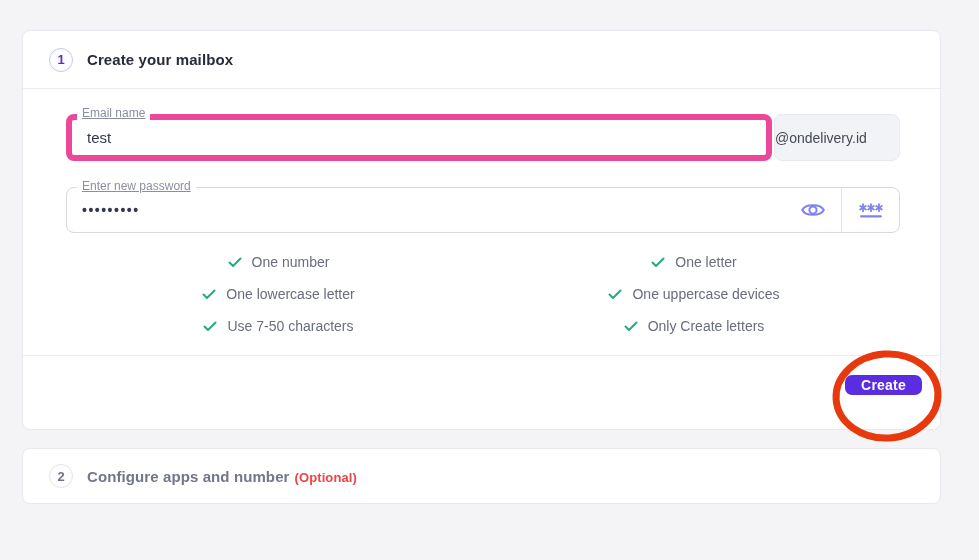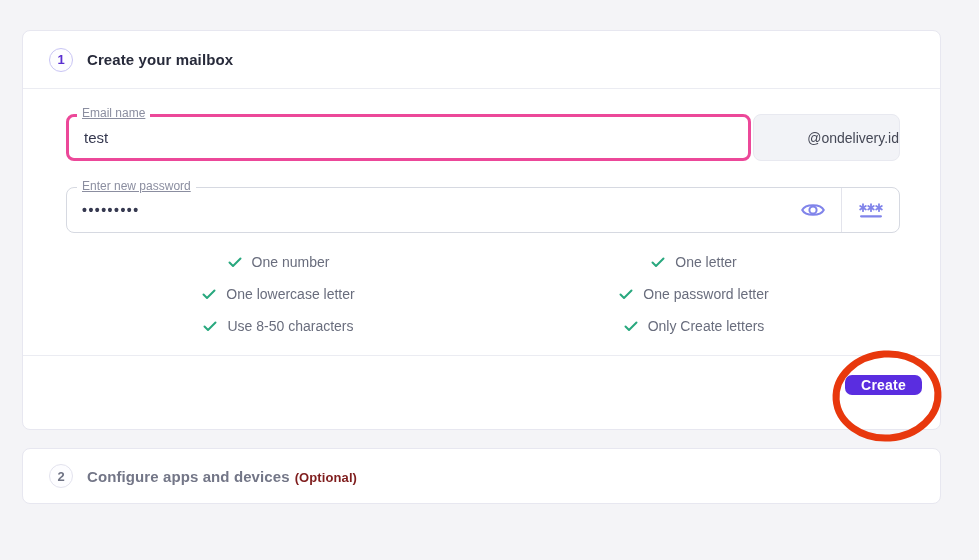--- a/index.html
+++ b/index.html
@@ -23,39 +23,39 @@
   }
   .step-badge {
     width:24px; height:24px; border-radius:50%; flex:0 0 auto;
     display:flex; align-items:center; justify-content:center;
     font-size:13px; font-weight:700; background:#fdfdff;
   }
   .badge-active { border:1px solid #c9c5f4; color:#5a2fd0; }
   .badge-muted  { border:1px solid #e3e3ee; color:#6f7384; }
   .step-title { font-size:15px; font-weight:700; color:#272a3a; letter-spacing:.1px; }
   .step-title-muted { font-size:15px; font-weight:700; color:#737687; letter-spacing:.1px; }
-  .optional { font-size:13px; font-weight:700; color:#7f1d1d; margin-left:5px; }
+  .optional { font-size:13px; font-weight:700; color:#ef4444; margin-left:5px; }
 
   .card-body { padding:25px 40px 0 43px; }
 
   .field-wrap { position:relative; }
   .float-label {
     position:absolute; top:-8px; left:11px; background:#fff; padding:0 5px;
     font-size:12px; color:#8b8ea0; z-index:2; white-space:nowrap;text-decoration:underline;
   }
   .email-row { display:flex; height:47px; }
   .email-main {
-    flex:1; border:3px solid #ec4899; border-radius:8px; background:#fff;
+    flex:1; border:6px solid #ec4899; border-radius:8px; background:#fff;
     display:flex; align-items:center; padding-left:15px;
   }
   .input-value { font-size:15px; color:#363950; }
   .email-suffix {
-    width:147px; margin-left:2px; background:#f2f3f7;
+    width:126px; margin-left:2px; background:#f2f3f7;
     border:1px solid #e8e9f0; border-radius:8px;
-    display:flex; align-items:center; justify-content:flex-end;
+    display:flex; align-items:center; justify-content:flex-start;
     font-size:14px; color:#454856;
   }
 
   .pw-wrap { margin-top:26px; }
   .pw-field {
     position:relative; height:46px; border:1px solid #d6d9e1; border-radius:8px; background:#fff;
     display:flex; align-items:center; padding-left:15px;
   }
   .pw-dots { font-size:14px; letter-spacing:1.5px; color:#363950; font-weight:700; }
   .pw-icons { position:absolute; right:0; top:0; height:100%; display:flex; align-items:stretch; }
@@ -149,33 +149,33 @@
       <div class="check-item">
         <svg width="14" height="11" viewBox="0 0 14 11" fill="none">
             <path d="M1.5 5.5 L5 9 L12.5 1.5" stroke="#28a87e" stroke-width="2" stroke-linecap="round" stroke-linejoin="round"></path>
           </svg>
         <span>One lowercase letter</span>
       </div>
       <div class="check-item">
         <svg width="14" height="11" viewBox="0 0 14 11" fill="none">
             <path d="M1.5 5.5 L5 9 L12.5 1.5" stroke="#28a87e" stroke-width="2" stroke-linecap="round" stroke-linejoin="round"></path>
           </svg>
-        <span>Use 8-50 characters</span>
+        <span>Use 7-50 characters</span>
       </div>
       <div class="check-item">
         <svg width="14" height="11" viewBox="0 0 14 11" fill="none">
             <path d="M1.5 5.5 L5 9 L12.5 1.5" stroke="#28a87e" stroke-width="2" stroke-linecap="round" stroke-linejoin="round"></path>
           </svg>
         <span>One letter</span>
       </div>
       <div class="check-item">
         <svg width="14" height="11" viewBox="0 0 14 11" fill="none">
             <path d="M1.5 5.5 L5 9 L12.5 1.5" stroke="#28a87e" stroke-width="2" stroke-linecap="round" stroke-linejoin="round"></path>
           </svg>
-        <span>One password letter</span>
+        <span>One uppercase devices</span>
       </div>
       <div class="check-item">
         <svg width="14" height="11" viewBox="0 0 14 11" fill="none">
             <path d="M1.5 5.5 L5 9 L12.5 1.5" stroke="#28a87e" stroke-width="2" stroke-linecap="round" stroke-linejoin="round"></path>
           </svg>
         <span>Only Create letters</span>
       </div>
     </div>
   </div>
 
@@ -186,15 +186,15 @@
 
 <svg class="annotation-svg" width="118" height="102" viewBox="0 0 118 102">
   <ellipse cx="57" cy="50" rx="51" ry="42" fill="none" stroke="#e8380d" stroke-width="7" transform="rotate(-4 57 50)"></ellipse>
 </svg>
 
 <section class="card card-2">
   <div class="step-badge badge-muted">
     <span>2</span>
   </div>
   <h2 class="step-title-muted">
-    <span>Configure apps and devices</span><span class="optional">(Optional)</span>
+    <span>Configure apps and number</span><span class="optional">(Optional)</span>
   </h2>
 </section>
 
 </body></html>

